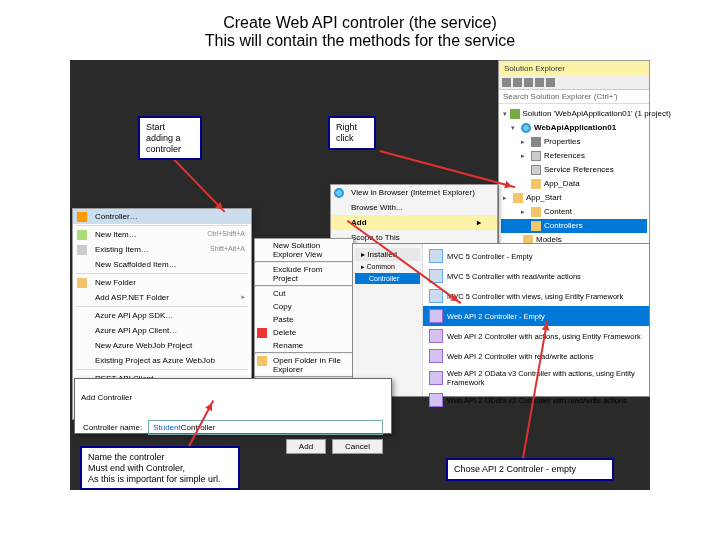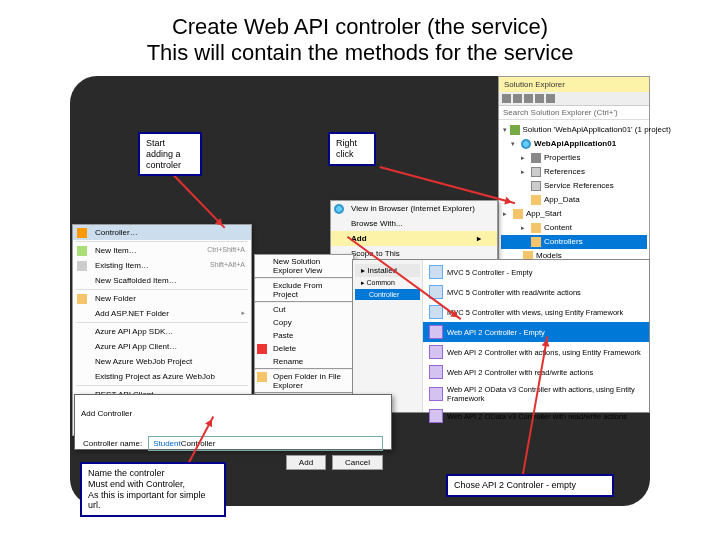--- a/index.html
+++ b/index.html
@@ -1,18 +1,18 @@
 <!DOCTYPE html>
 <html><head>
 <meta charset="utf-8">
 <style>
   * { box-sizing: border-box; margin: 0; padding: 0; }
   body { width: 720px; height: 540px; font-family: Arial, sans-serif; background: #fff; position: relative; overflow: hidden; }
-  .title { text-align: center; font-size: 22px; padding: 14px 20px 6px; font-weight: normal; }
-  .canvas { position: relative; margin: 4px auto 0; width: 580px; height: 430px; background: #2a2a2a; border-radius: 27px; }
+  .title { text-align: center; font-size: 16px; padding: 14px 20px 6px; font-weight: normal; }
+  .canvas { position: relative; margin: 4px auto 0; width: 580px; height: 430px; background: #2a2a2a; }
   
   
   .solexp { position: absolute; right: 0; top: 0; width: 152px; background: #fff; border: 1px solid #999; font-size: 8px; }
   .solexp-title { background: #fdf3a8; padding: 3px 5px; font-size: 8px; color: #333; }
   .solexp-toolbar { background: #eee; height: 14px; border-bottom: 1px solid #ccc; display: flex; align-items: center; padding: 0 3px; gap: 2px; }
   .ticon { width: 9px; height: 9px; background: #888; }
   .solexp-search { background: #fff; padding: 2px 4px; font-size: 8px; color: #666; border-bottom:1px solid #ddd; }
   .solexp-tree { padding: 3px 2px; font-size: 8px; line-height: 1.5; }
   .tree-row { display: flex; align-items: center; padding: 1px 2px; gap: 3px; white-space: nowrap; }
   .tree-row.hi  { background: #0078d7; color: #fff; }
@@ -304,21 +304,21 @@
       <span class="btn">Add</span>
       <span class="btn">Cancel</span>
     </div>
   </div>
 
   <div class="callout" style="left:68px; top:56px; width:64px; white-space:pre-line">Start
 adding a
 controler</div>
   <div class="callout" style="left:258px; top:56px; width:48px; white-space:pre-line">Right
 click</div>
-  <div class="callout" style="left:10px; top:386px; width:146px; white-space:pre-line">Name the controler
+  <div class="callout" style="left:10px; top:386px; width:160px; white-space:pre-line">Name the controler
 Must end with Controler,
 As this is important for simple url.</div>
   <div class="callout" style="left:376px; top:398px; width:168px">Chose API 2 Controler - empty</div>
 
   <div class="arrow" style="left:104px; top:98px; width:74px; transform:rotate(46deg)"></div>
   <div class="arrow" style="left:310px; top:90px; width:140px; transform:rotate(15deg)"></div>
   <div class="arrow" style="left:278px; top:160px; width:140px; transform:rotate(36deg)"></div>
   <div class="arrow" style="left:118px; top:386px; width:52px; transform:rotate(-62deg)"></div>
   <div class="arrow" style="left:452px; top:398px; width:140px; transform:rotate(-80deg)"></div>
 

